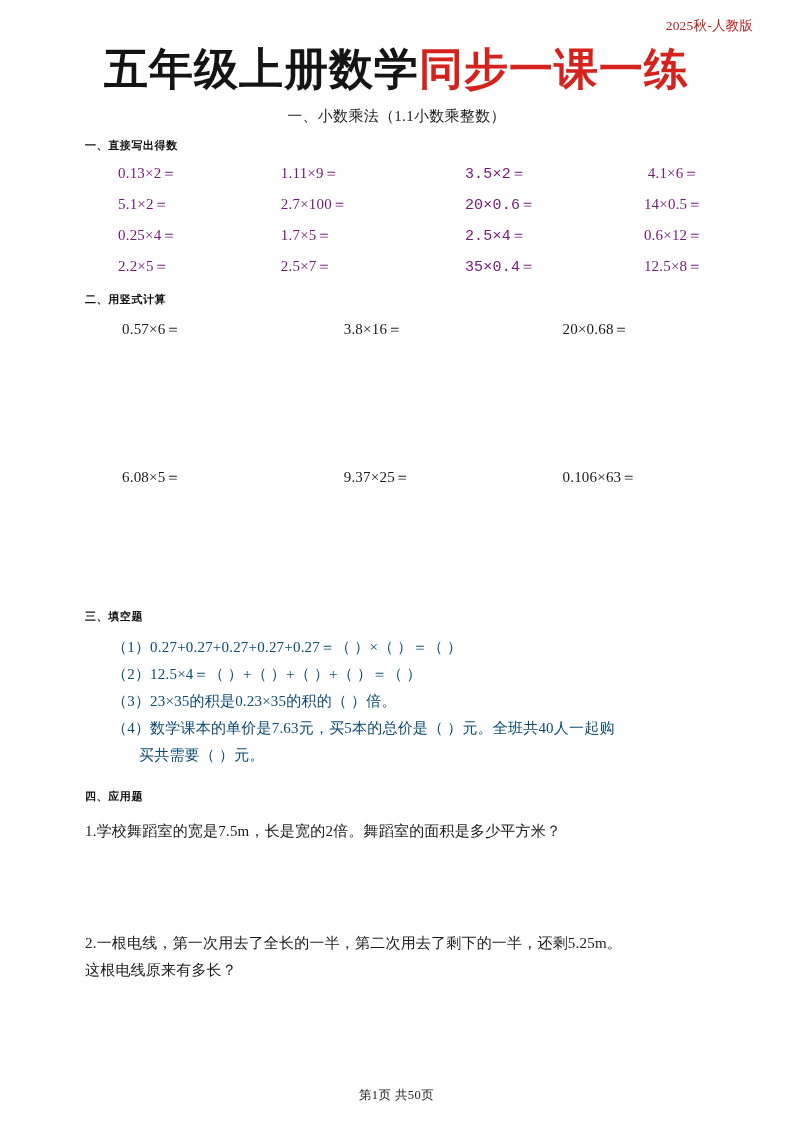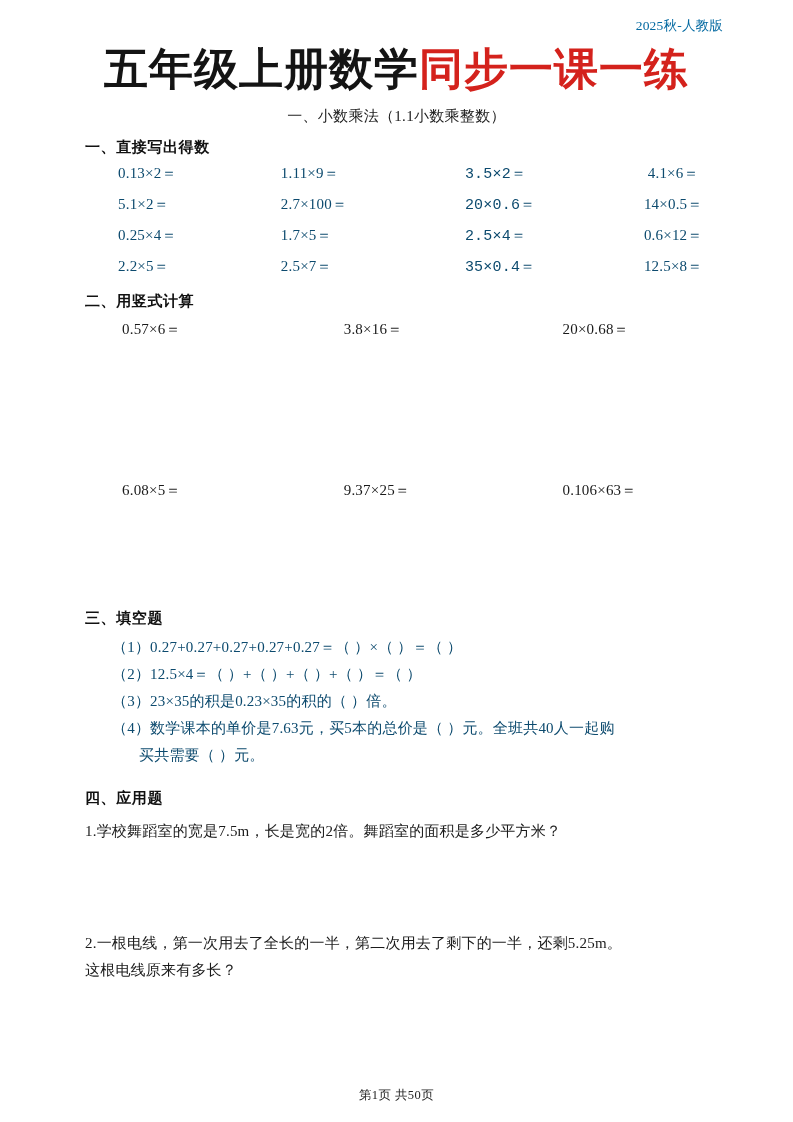--- a/index.html
+++ b/index.html
@@ -17,25 +17,25 @@
     height: 1122px;
     background: #ffffff;
     overflow: hidden;
     box-sizing: border-box;
   }
 
   
   .edition {
     position: absolute;
     top: 17px;
-    right: 70px;
+    right: 40px;
     font-size: 13.5px;
     font-family: "Liberation Serif", "DejaVu Serif", serif;
     letter-spacing: 0.2px;
-    color: #0369a1;
+    color: #b91c1c;
     white-space: nowrap;
   }
   .title {
     position: absolute;
     top: 43px;
     left: 0;
     width: 793px;
     text-align: center;
     font-family: "DejaVu Sans", "Liberation Sans", sans-serif;
     font-size: 44px;
@@ -57,21 +57,21 @@
     letter-spacing: 0.3px;
     color: #1a1a1a;
   }
 
   
   .sec-head {
     position: absolute;
     left: 85px;
     font-family: "DejaVu Sans", "Liberation Sans", sans-serif;
     font-weight: bold;
-    font-size: 15px;
+    font-size: 11px;
     letter-spacing: 0.6px;
     color: #111111;
     white-space: nowrap;
   }
 
   
   .grid1 {
     position: absolute;
     left: 110px;
     top: 164px;
@@ -79,21 +79,21 @@
   }
   .grid1 .row {
     display: flex;
     height: 31px;
     align-items: flex-start;
   }
   .grid1 .cell {
     font-size: 15px;
     letter-spacing: 0.2px;
     white-space: nowrap;
-    color: #0c4a6e;
+    color: #701a75;
   }
   .grid1 .c1 { width: 172px; text-align: left; padding-left: 8px;}
   .grid1 .c2 { width: 168px; text-align: left; }
   .grid1 .c3 { width: 160px; text-align: left; padding-left: 25px; font-family: Liberation Mono, monospace;}
   .grid1 .c4 { width: 120px; text-align: center; }
 
   
   .grid2 {
     position: absolute;
     left: 110px;
@@ -192,21 +192,21 @@
   <div class="sec-head" style="top:292px;">二、用竖式计算</div>
 
   <div class="grid2" style="top:320px;">
     <div class="row">
       <div class="cell v1">0.57×6＝</div>
       <div class="cell v2">3.8×16＝</div>
       <div class="cell v3">20×0.68＝</div>
     </div>
   </div>
 
-  <div class="grid2" style="top:481px;">
+  <div class="grid2" style="top:468px;">
     <div class="row">
       <div class="cell v1">6.08×5＝</div>
       <div class="cell v2">9.37×25＝</div>
       <div class="cell v3">0.106×63＝</div>
     </div>
   </div>
 
   <div class="sec-head" style="top:609px;">三、填空题</div>
 
   <div class="fib" style="top:634px;">

